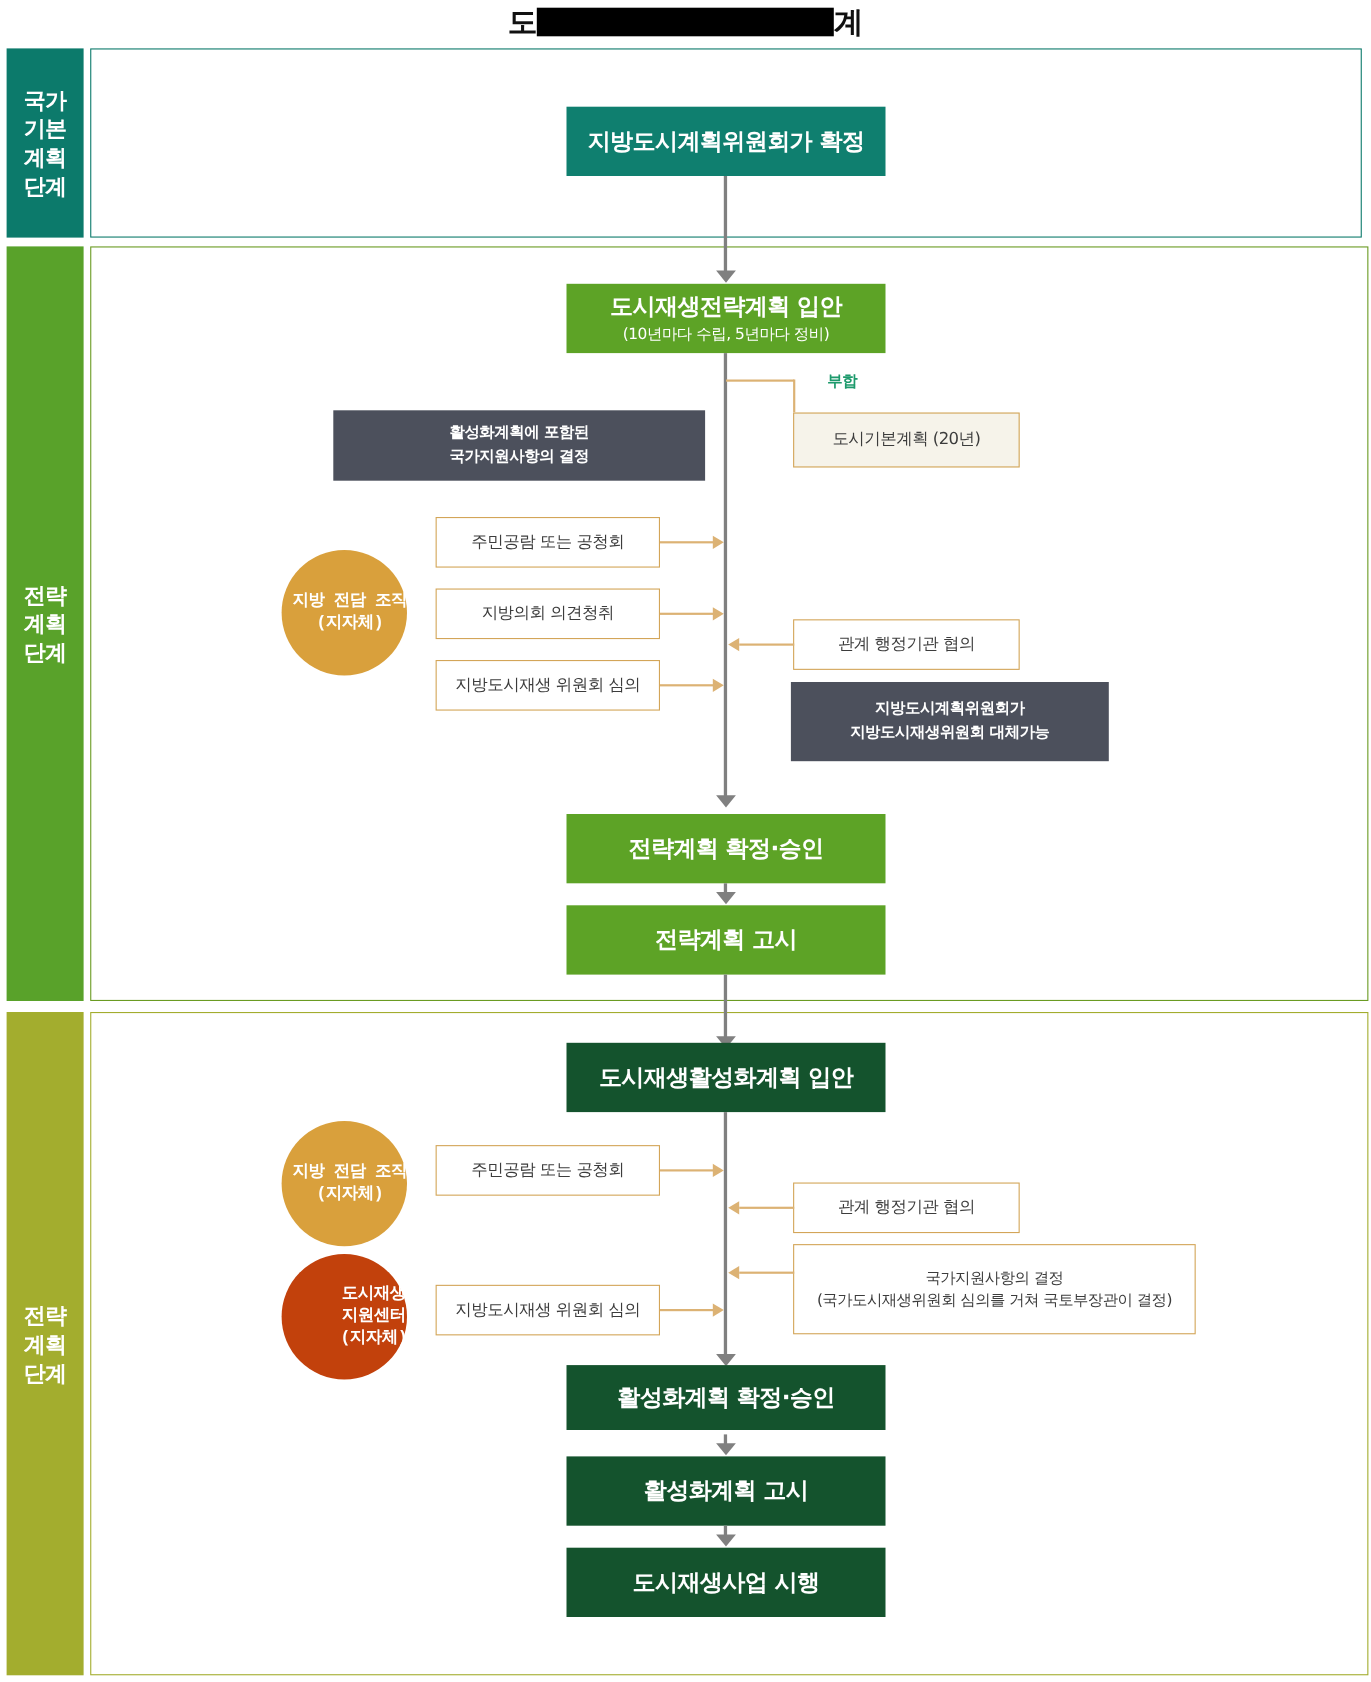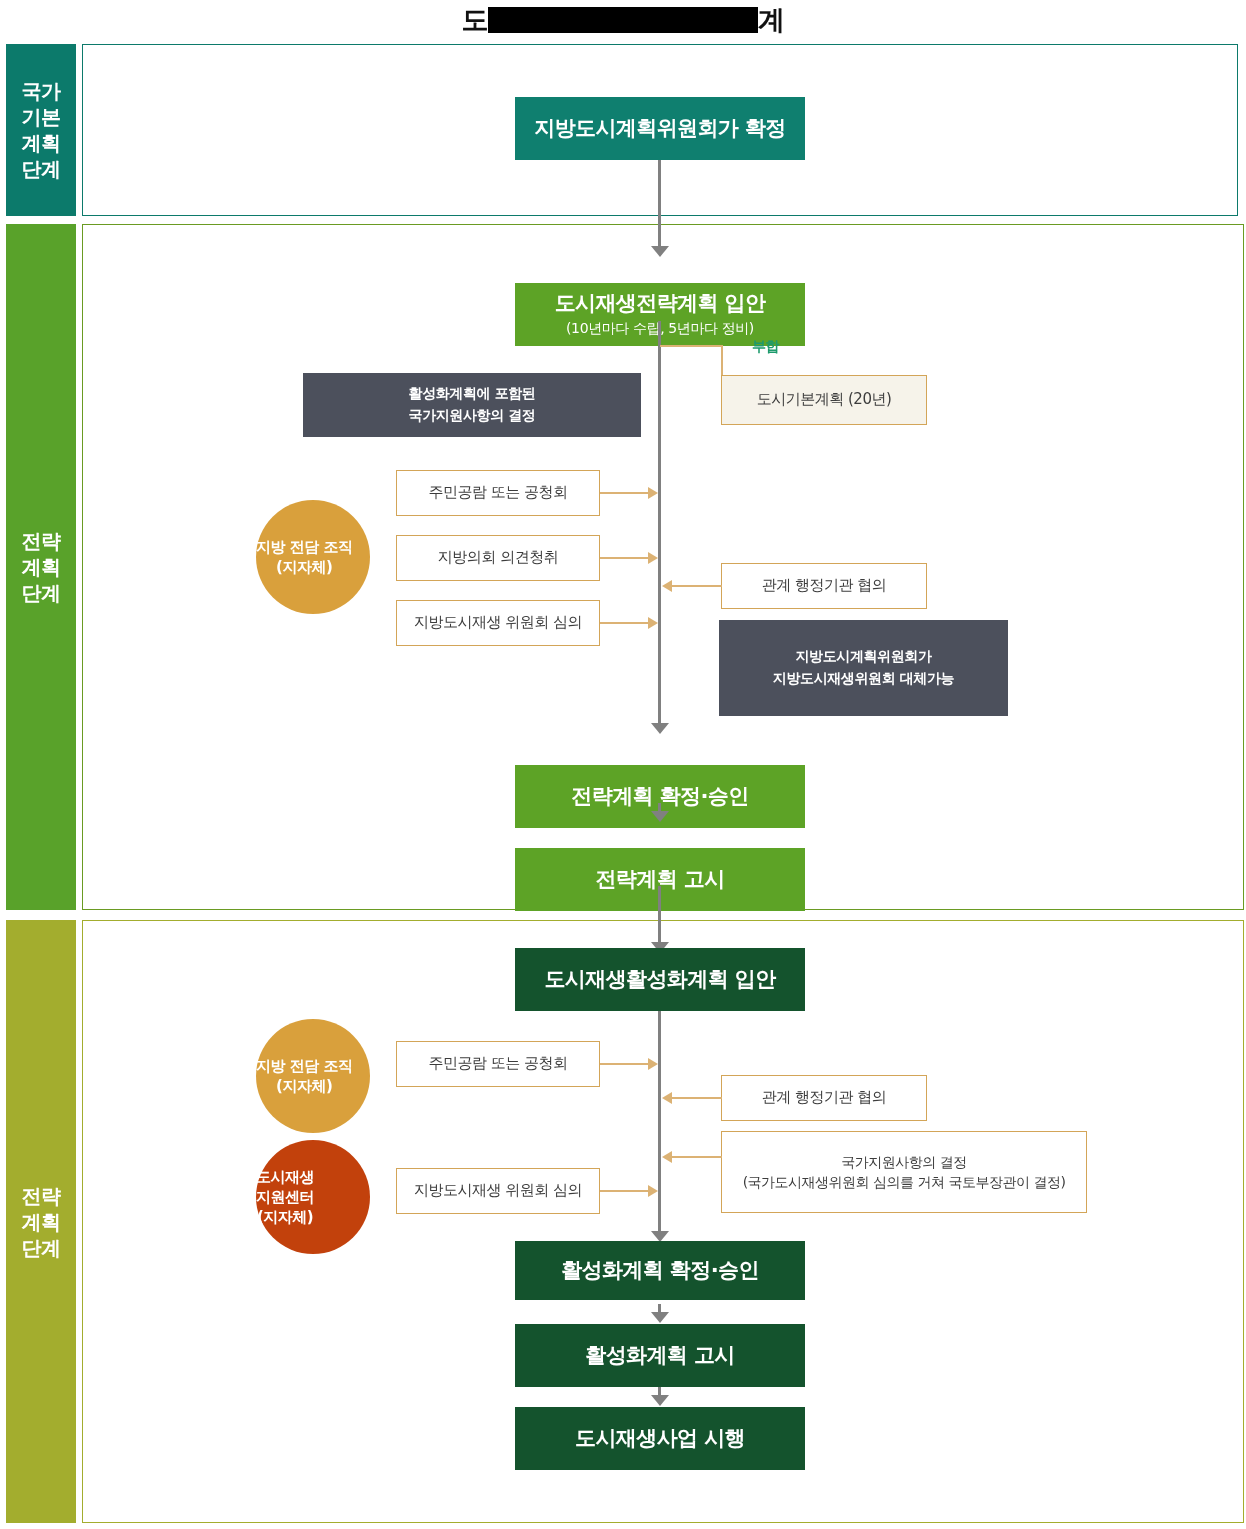--- a/index.html
+++ b/index.html
@@ -54,21 +54,21 @@
 
   
   .proc-box {
     display: flex; flex-direction: column;
     align-items: center; justify-content: center;
     color: #ffffff; text-align: center; letter-spacing: -0.6px;
   }
   .proc-box .main-label { font-size: 21px; font-weight: bold; line-height: 1.2; }
   .proc-box .sub-label  { font-size: 14px; font-weight: normal; margin-top: 3px; letter-spacing: -0.4px; }
   .teal-box  { background: #0f7f6f; }
-  .green-box { background: #5da326; margin-top: 25px; }
+  .green-box { background: #5da326; }
   .olive-box { background: #14532d; }
 
   
   .dark-box {
     background: #4c505c; color: #ffffff;
     display: flex; align-items: center; justify-content: center;
     text-align: center; font-size: 14px; font-weight: bold;
     line-height: 1.55; letter-spacing: -0.4px; white-space: pre-line;
   }
 
@@ -79,24 +79,25 @@
     display: flex; align-items: center; justify-content: center;
     text-align: center; font-size: 15px; line-height: 1.45;
     letter-spacing: -0.5px; white-space: pre-line;
   }
   .tan-box.filled { background: #f6f3ea; }
 
   
   .circle {
     border-radius: 50%;
     display: flex; flex-direction: column;
-    align-items: flex-start; justify-content: center;
+    align-items: flex-end; justify-content: center;
     color: #ffffff; text-align: center; font-weight: bold;
     font-size: 15px; line-height: 1.35; letter-spacing: -0.5px;
     white-space: pre-line;
+    font-family: Liberation Mono, monospace;
   }
   .circle-orange { background: #d9a03c; }
   .circle-teal   { background: #c2410c; }
 
   
   .v-line  { background: #808080; width: 3px; }
   .h-line-tan { background: #dcb274; height: 1.5px; }
   .v-line-tan { background: #dcb274; width: 1.5px; }
 
   .arrow-down {
@@ -197,21 +198,21 @@
 </div>
 <div class="abs h-line-tan" style="left:600px; top:622px; width:50px; height:1.5px;"></div>
 <div class="abs arrow-right-tan" style="left:648px; top:617px;"></div>
 
 <div class="abs tan-box" style="left:721px; top:563px; width:206px; height:46px;">
   <span>관계 행정기관 협의</span>
 </div>
 <div class="abs h-line-tan" style="left:672px; top:585px; width:50px; height:1.5px;"></div>
 <div class="abs arrow-left-tan" style="left:662px; top:580px;"></div>
 
-<div class="abs dark-box" style="left:719px; top:620px; width:289px; height:96px;">
+<div class="abs dark-box" style="left:719px; top:620px; width:289px; height:72px;">
   <span>지방도시계획위원회가
 지방도시재생위원회 대체가능</span>
 </div>
 
 <div class="abs proc-box green-box" style="left:515px; top:740px; width:290px; height:63px;">
   <span class="main-label">전략계획 확정·승인</span>
 </div>
 <div class="abs v-line" style="left:658px; top:803px; width:3px; height:10px;"></div>
 <div class="abs arrow-down" style="left:651px; top:811px;"></div>
 

